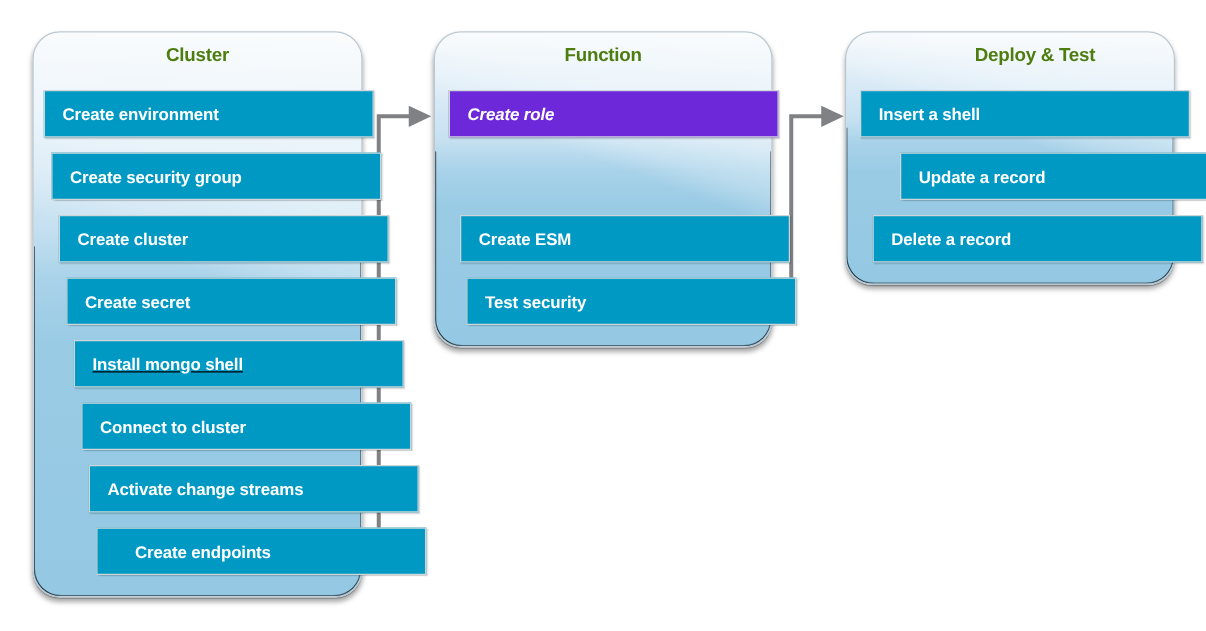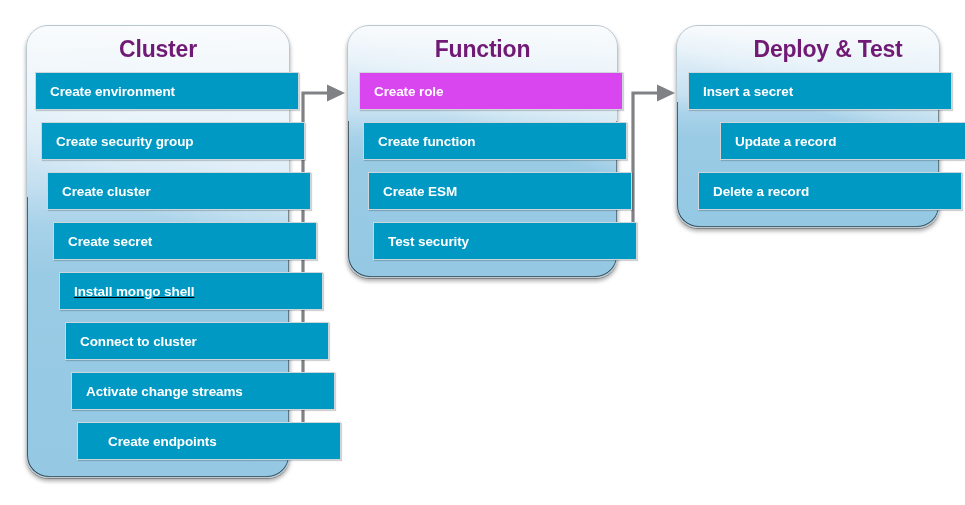--- a/index.html
+++ b/index.html
@@ -67,41 +67,41 @@
     border-bottom-right-radius: 22px;
     box-shadow: inset 1px 0 0 rgba(0,0,0,0.55), inset -1px 0 0 rgba(0,0,0,0.40), inset 0 -1px 0 rgba(0,0,0,0.5);
   }
 
   .panel-title {
     position: absolute;
     left: 0;
     top: 11px;
     width: 100%;
     text-align: center;
-    font-size: 23px;
+    font-size: 15px;
     font-weight: bold;
-    color: #701a75;
+    color: #4d7c0f;
     letter-spacing: -0.2px;
     z-index: 3;
   }
 
   
   .step {
     position: absolute;
     height: 38px;
     width: 264px;
     background: #0099c4;
     border: 1px solid #cfd6da;
     box-sizing: border-box;
     display: flex;
     align-items: center;
     z-index: 4;
     box-shadow: 1px 1px 1px rgba(0,0,0,0.18);
   }
-  .step.orange { background: #d946ef; }
+  .step.orange { background: #6d28d9; font-style: italic; }
   .step .step-label {
     color: #ffffff;
     font-size: 13.5px;
     font-weight: bold;
     padding-left: 14px;
     letter-spacing: -0.1px;
     white-space: nowrap;
   }
 
   
@@ -159,38 +159,35 @@
 
   <div class="panel" style="left:347px; top:25px; width:271px; height:253px;">
     <div class="sheen"></div>
     <div class="edge-dark"></div>
   </div>
   <div class="panel-title" style="left:347px; top:36px; width:271px;">Function</div>
 
   <div class="step orange" style="left:359px; top:72px;">
     <span class="step-label">Create role</span>
   </div>
-  <div class="step" style="left:363px; top:122px;">
-    <span class="step-label">Create function</span>
-  </div>
   <div class="step" style="left:368px; top:172px;">
     <span class="step-label">Create ESM</span>
   </div>
   <div class="step" style="left:373px; top:222px;">
     <span class="step-label">Test security</span>
   </div>
 
   <div class="panel" style="left:676px; top:25px; width:264px; height:203px;">
     <div class="sheen"></div>
     <div class="edge-dark"></div>
   </div>
   <div class="panel-title" style="left:676px; top:36px; width:304px;">Deploy &amp; Test</div>
 
   <div class="step" style="left:688px; top:72px;">
-    <span class="step-label">Insert a secret</span>
+    <span class="step-label">Insert a shell</span>
   </div>
   <div class="step" style="left:720px; top:122px;">
     <span class="step-label">Update a record</span>
   </div>
   <div class="step" style="left:698px; top:172px;">
     <span class="step-label">Delete a record</span>
   </div>
 
 </div>
 

